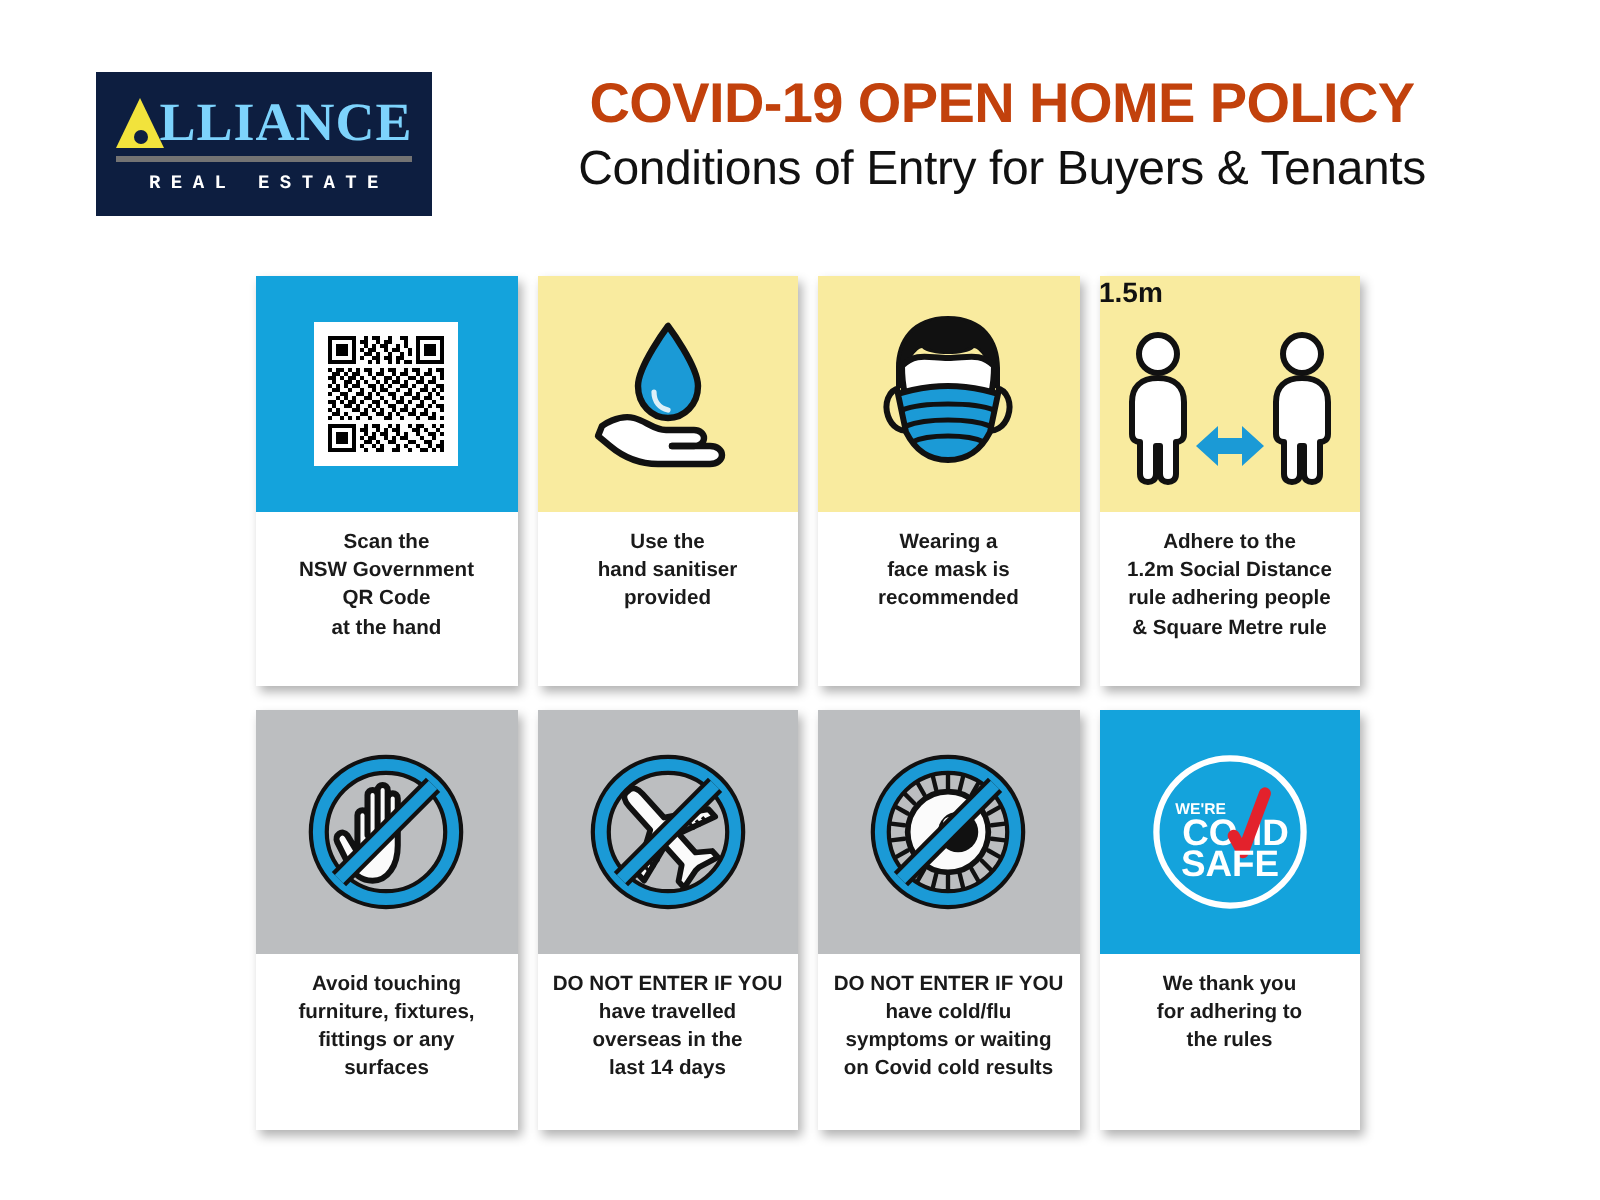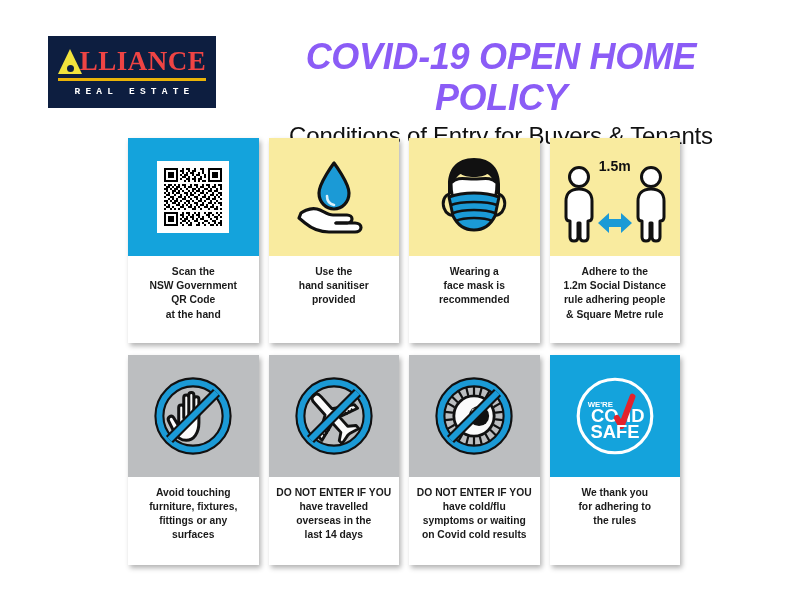--- a/index.html
+++ b/index.html
@@ -29,29 +29,29 @@
     width: 168px; height: 72px;
     background: #0d1e40;
     display: flex;
     flex-direction: column;
     align-items: center;
     justify-content: center;
   }
   .logo-wordmark {
     position: relative;
     display: inline-block;
-    color: #ef4444;
+    color: #7dd3fc;
     font-size: 27px;
     font-weight: bold;
     letter-spacing: 0.5px;
     line-height: 1;
     font-family: "Liberation Serif", serif;
     padding-left: 22px;
     padding-bottom: 3px;
-    border-bottom: 3px solid #eab308;
+    border-bottom: 3px solid #737373;
   }
   .logo-a-triangle {
     position: absolute;
     left: 0; top: 1px;
     width: 0; height: 0;
     border-left: 12px solid transparent;
     border-right: 12px solid transparent;
     border-bottom: 25px solid #f2e33c;
   }
   .logo-a-dot {
@@ -70,26 +70,25 @@
     font-family: Liberation Mono, monospace;
     padding-left: 5px;
   }
   .title-block {
     position: absolute;
     left: 236px; top: 0;
     width: 530px;
     text-align: center;
   }
   .title-main {
-    font-size: 36px;
+    font-size: 28px;
     font-weight: bold;
-    color: #8b5cf6;
+    color: #c2410c;
     letter-spacing: -0.3px;
     line-height: 1.15;
-    font-style: italic;
   }
   .title-sub {
     font-size: 24px;
     font-weight: normal;
     color: #111111;
     letter-spacing: -0.2px;
     line-height: 1.25;
     margin-top: 2px;
   }
 
@@ -139,22 +138,21 @@
     background: #ffffff;
     padding: 3px;
     display: block;
   }
 
   
   .mask-svg, .drop-svg, .dist-svg, .ban-svg, .safe-svg { display:block; }
 
   .dist-label {
     position: absolute;
-    top: 20px; left: 0; right: 0;
-    text-align: center;
+    top: 0; left: 0; right: 0;
     font-size: 14px;
     font-weight: bold;
     color: #111111;
   }
 </style>
 </head>
 <body>
 
 <div class="poster">
 

